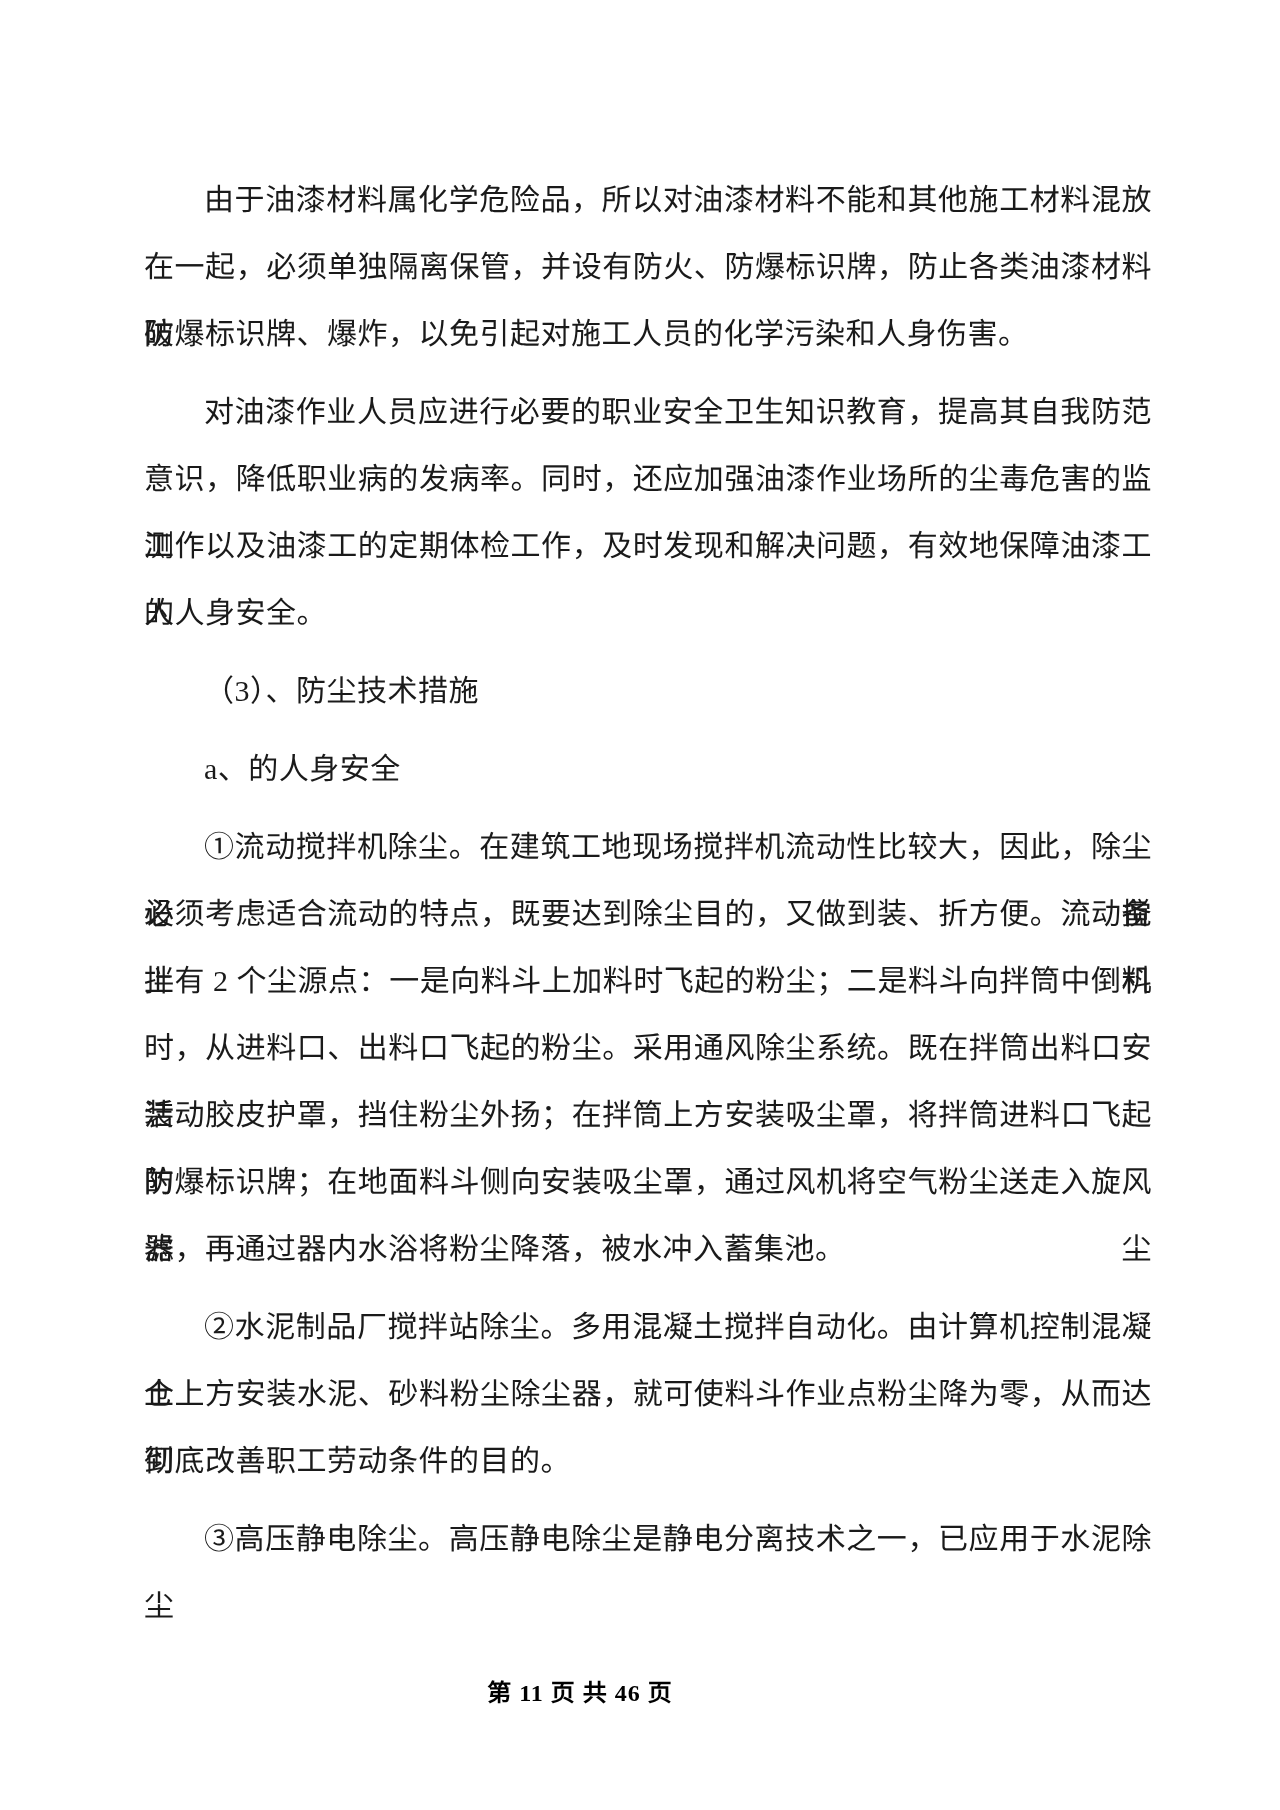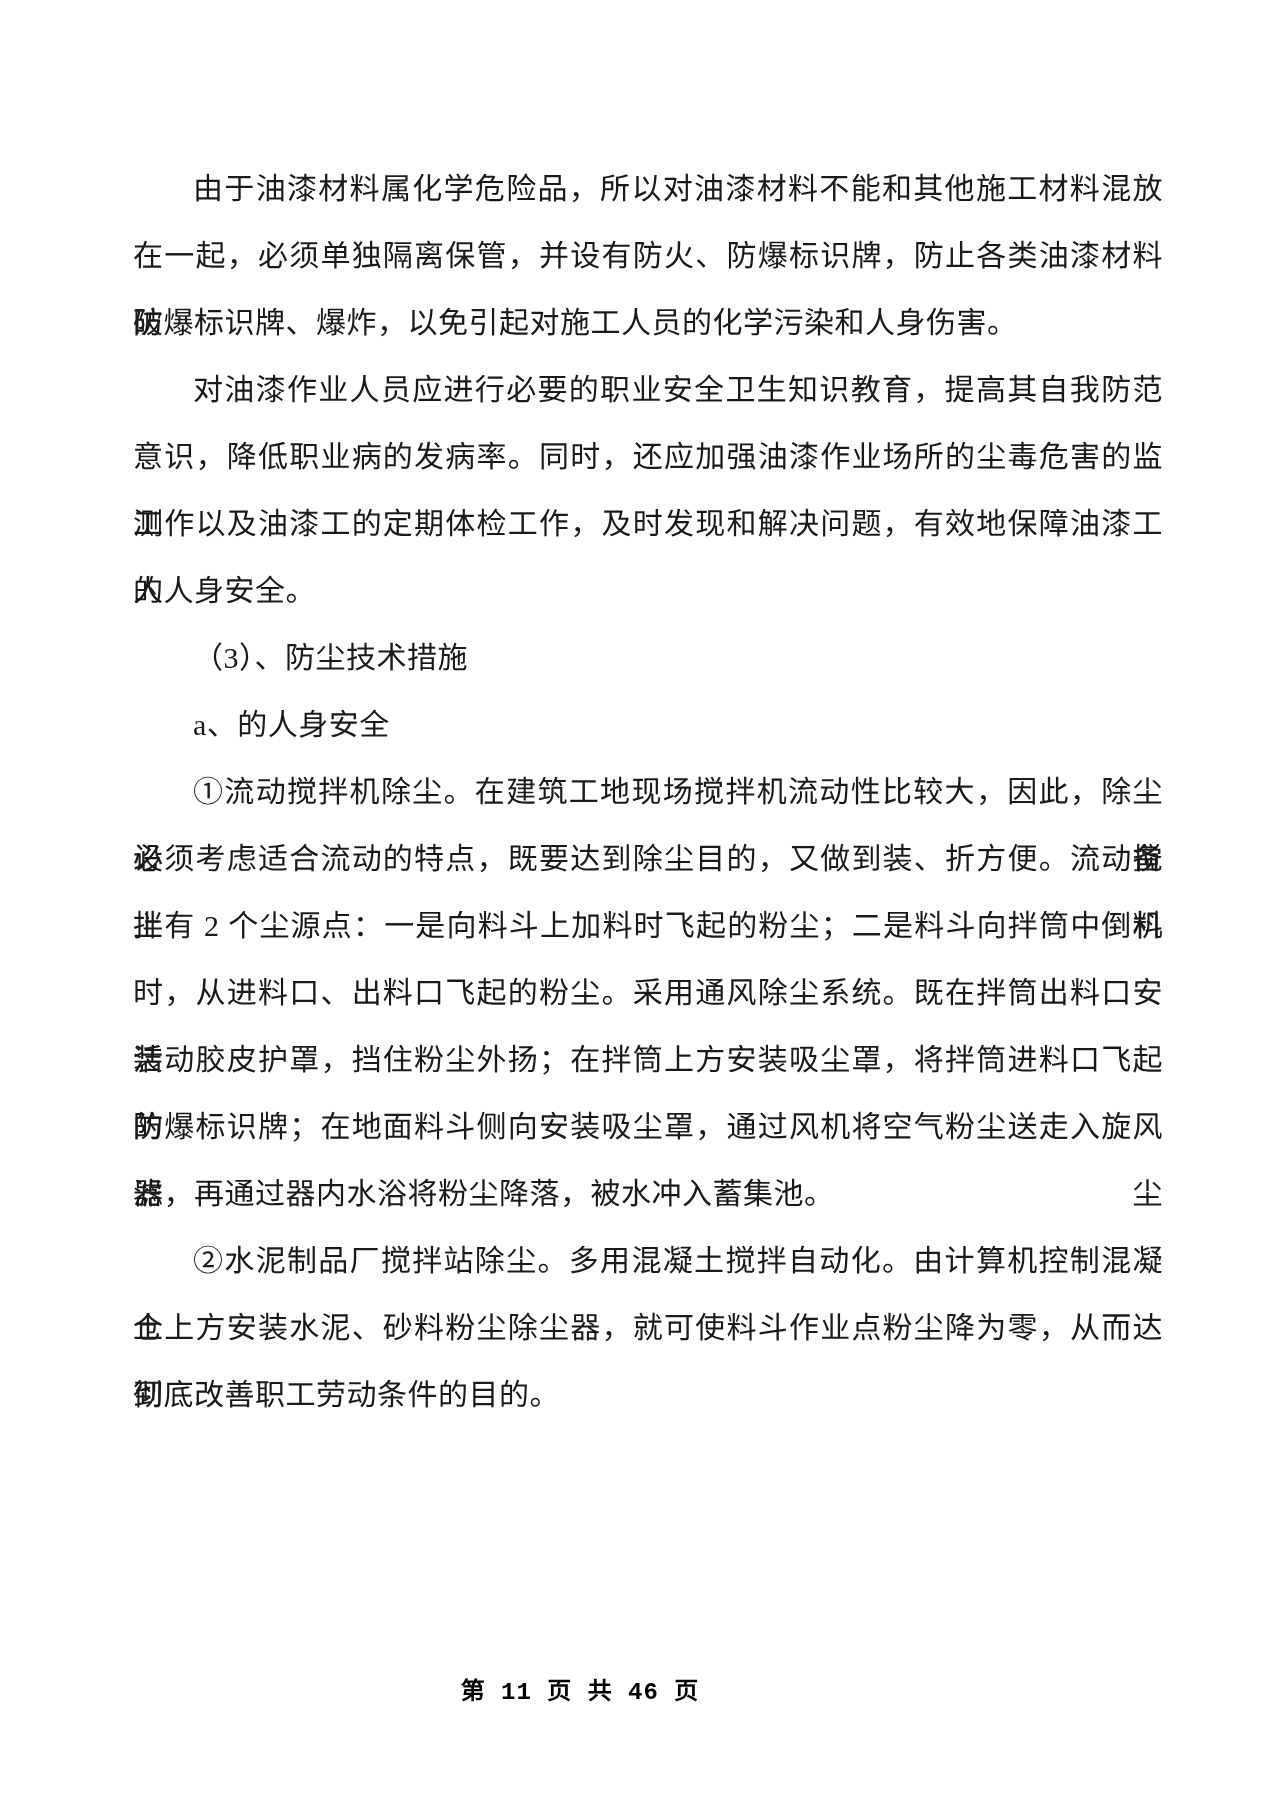--- a/index.html
+++ b/index.html
@@ -22,21 +22,21 @@
   }
   .content {
     position: absolute;
     left: 133px;
     top: 155px;
     width: 1030px;
     font-size: 30px;
     line-height: 67px;
     letter-spacing: 0.5px;
   }
-  .para { margin: 0; }
+  .para { margin: 11px; }
   .para .line {
     height: 67px;
     text-align: justify;
     text-align-last: justify;
     -moz-text-align-last: justify;
   }
   .para .line:last-child {
     text-align-last: left;
     -moz-text-align-last: left;
   }
@@ -47,21 +47,21 @@
   .para .line:first-child { text-indent: 2em; }
   .footer {
     position: absolute;
     top: 1678px;
     left: 0;
     width: 1280px;
     padding-right: 120px; 
     text-align: center;
   }
   .footer-text {
-    font-family: Liberation Mono, monospace;
+    font-family: Liberation Serif, serif;
     font-weight: bold;
     font-size: 24px;
     line-height: 30px;
     letter-spacing: 1px;
     color: #000000;
   }
 </style>
 </head>
 <body>
 
@@ -91,17 +91,20 @@
         <div class="line">时，从进料口、出料口飞起的粉尘。采用通风除尘系统。既在拌筒出料口安装</div>
         <div class="line">活动胶皮护罩，挡住粉尘外扬；在拌筒上方安装吸尘罩，将拌筒进料口飞起的</div>
         <div class="line">防爆标识牌；在地面料斗侧向安装吸尘罩，通过风机将空气粉尘送走入旋风滤尘</div>
         <div class="line">器，再通过器内水浴将粉尘降落，被水冲入蓄集池。</div>
       </div>
       <div class="para">
         <div class="line">②水泥制品厂搅拌站除尘。多用混凝土搅拌自动化。由计算机控制混凝土</div>
         <div class="line">仓上方安装水泥、砂料粉尘除尘器，就可使料斗作业点粉尘降为零，从而达到</div>
         <div class="line">彻底改善职工劳动条件的目的。</div>
       </div>
+      <div class="para continues">
+        <div class="line">③高压静电除尘。高压静电除尘是静电分离技术之一，已应用于水泥除尘</div>
+      </div>
     </main>
   <div class="footer">
     <span class="footer-text">第 11 页 共 46 页</span>
   </div>
 </div>
 
 </body></html>

